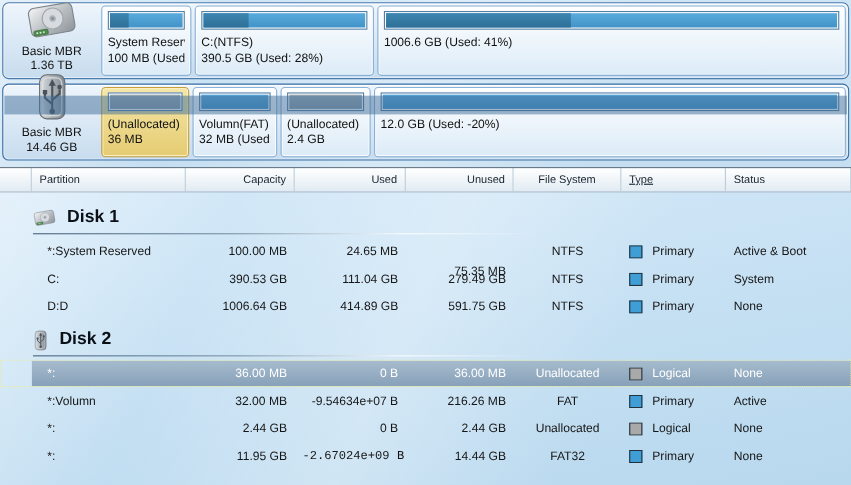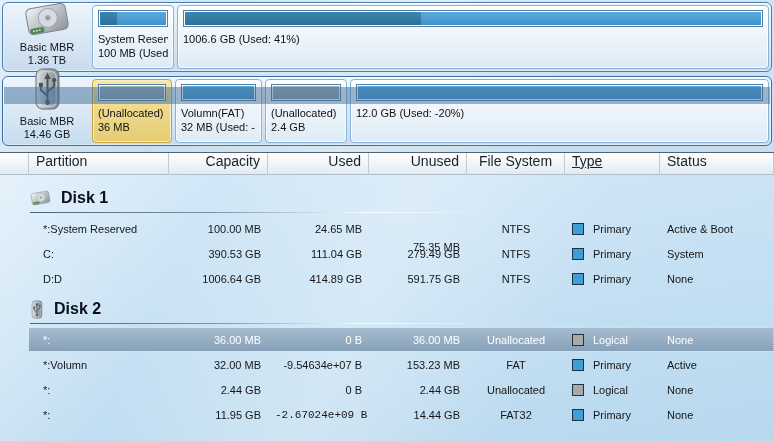--- a/index.html
+++ b/index.html
@@ -54,21 +54,21 @@
     position:absolute; top:152px; left:0; right:0; bottom:0;
     border-top:1px solid #55626e;
     background:
       linear-gradient(115deg, rgba(255,255,255,.40) 0%, rgba(255,255,255,0) 25%, rgba(255,255,255,.28) 48%, rgba(255,255,255,0) 70%),
       linear-gradient(170deg, #d6eaf9, #b8d8ee);
   }
   .thead { display:flex; height:22px; }
   .th {
     flex:0 0 auto; background:linear-gradient(#ffffff, #e1ebf3);
     border-right:1px solid #bfccd6; border-bottom:1px solid #aebdc9;
-    font-size:14px; color:#17222d; display:flex; padding:0 7px;
+    font-size:10px; color:#17222d; display:flex; align-items:center; padding:0 7px;
     white-space:nowrap; overflow:hidden;
   }
   .th.right { justify-content:flex-end; }
   .th.center { justify-content:center; }
   .tbody { padding-top:5px; }
   .group-row {
     position:relative; height:36px; display:flex; align-items:center;
     padding-left:30px; font-size:16px; font-weight:bold; color:#0a1016;
   }
   .group-row .gicon { margin-right:10px; display:flex; align-items:center; }
@@ -131,20 +131,29 @@
       </div>
       <div class="pblock" style="width: 82px;">
         <div class="pbar">
           <div class="pbar-fill" style="background: linear-gradient(rgb(90, 171, 220), rgb(65, 147, 200));">
             <div class="used" style="width: 25%; background: linear-gradient(rgb(60, 134, 177), rgb(46, 111, 151));"></div>
           </div>
         </div>
         <div class="l1">System Reserv</div>
         <div class="l2">100 MB (Used:</div>
       </div>
+      <div class="pblock" style="width: 163px;">
+        <div class="pbar">
+          <div class="pbar-fill" style="background: linear-gradient(rgb(90, 171, 220), rgb(65, 147, 200));">
+            <div class="used" style="width: 28%; background: linear-gradient(rgb(60, 134, 177), rgb(46, 111, 151));"></div>
+          </div>
+        </div>
+        <div class="l1">C:(NTFS)</div>
+        <div class="l2">390.5 GB (Used: 28%)</div>
+      </div>
       <div class="pblock" style="flex: 1 1 auto;">
         <div class="pbar">
           <div class="pbar-fill" style="background: linear-gradient(rgb(90, 171, 220), rgb(65, 147, 200));">
             <div class="used" style="width: 41%; background: linear-gradient(rgb(60, 134, 177), rgb(46, 111, 151));"></div>
           </div>
         </div>
         <div class="l2">1006.6 GB (Used: 41%)</div>
       </div>
     </div>
     <div class="disk-row selected">
@@ -165,21 +174,21 @@
         <div>Basic MBR</div>
         <div>14.46 GB</div>
       </div>
       <div class="pblock selected" style="width: 80px;">
         <div class="pbar">
           <div class="pbar-fill" style="background: linear-gradient(rgb(162, 176, 184), rgb(139, 154, 163));"></div>
         </div>
         <div class="l1">(Unallocated)</div>
         <div class="l2">36 MB</div>
       </div>
-      <div class="pblock" style="width: 87px;">
+      <div class="pblock" style="width: 77px;">
         <div class="pbar">
           <div class="pbar-fill" style="background: linear-gradient(rgb(90, 171, 220), rgb(65, 147, 200));"></div>
         </div>
         <div class="l1">Volumn(FAT)</div>
         <div class="l2">32 MB (Used: -</div>
       </div>
       <div class="pblock" style="width: 82px;">
         <div class="pbar">
           <div class="pbar-fill" style="background: linear-gradient(rgb(162, 176, 184), rgb(139, 154, 163));"></div>
         </div>
@@ -310,21 +319,21 @@
           <span class="type-square" style="background: rgb(169, 169, 169);"></span>
           <span>Logical</span>
         </div>
         <div class="cell " style="width: 114px; flex: 1 1 auto;">None</div>
       </div>
       <div class="data-row">
         <div class="cell " style="width: 29px;"></div>
         <div class="cell partition" style="width: 140px;">*:Volumn</div>
         <div class="cell right" style="width: 99px;">32.00 MB</div>
         <div class="cell right" style="width: 101px;">-9.54634e+07 B</div>
-        <div class="cell right" style="width: 98px;">153.23 MB</div>
+        <div class="cell right" style="width: 98px;">216.26 MB</div>
         <div class="cell center" style="width: 98px;">FAT</div>
         <div class="cell type" style="width: 95px;">
           <span class="type-square" style="background: rgb(63, 158, 213);"></span>
           <span>Primary</span>
         </div>
         <div class="cell " style="width: 114px; flex: 1 1 auto;">Active</div>
       </div>
       <div class="data-row">
         <div class="cell " style="width: 29px;"></div>
         <div class="cell partition" style="width: 140px;">*:</div>

